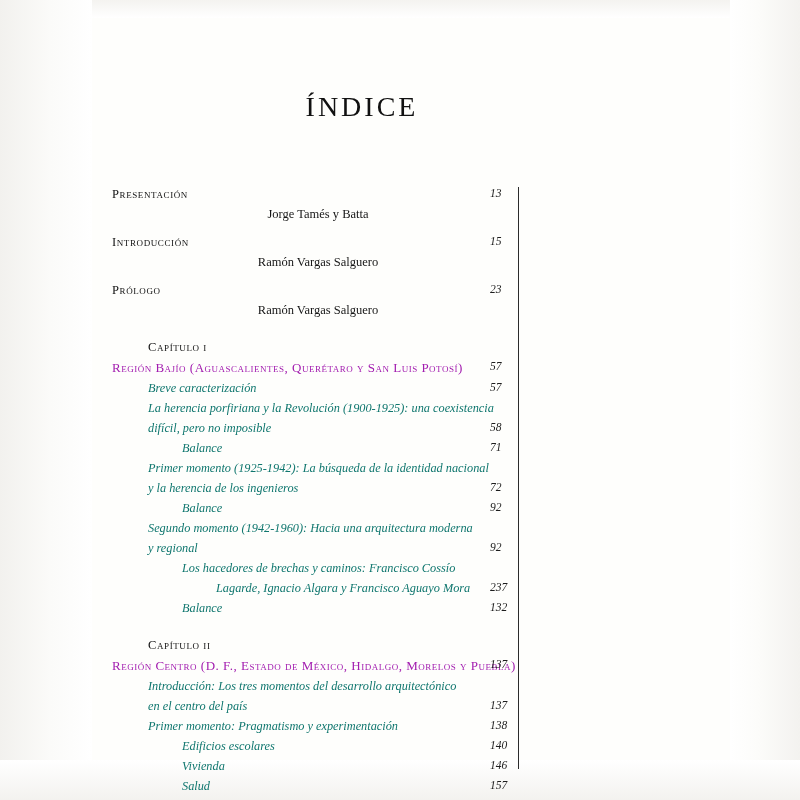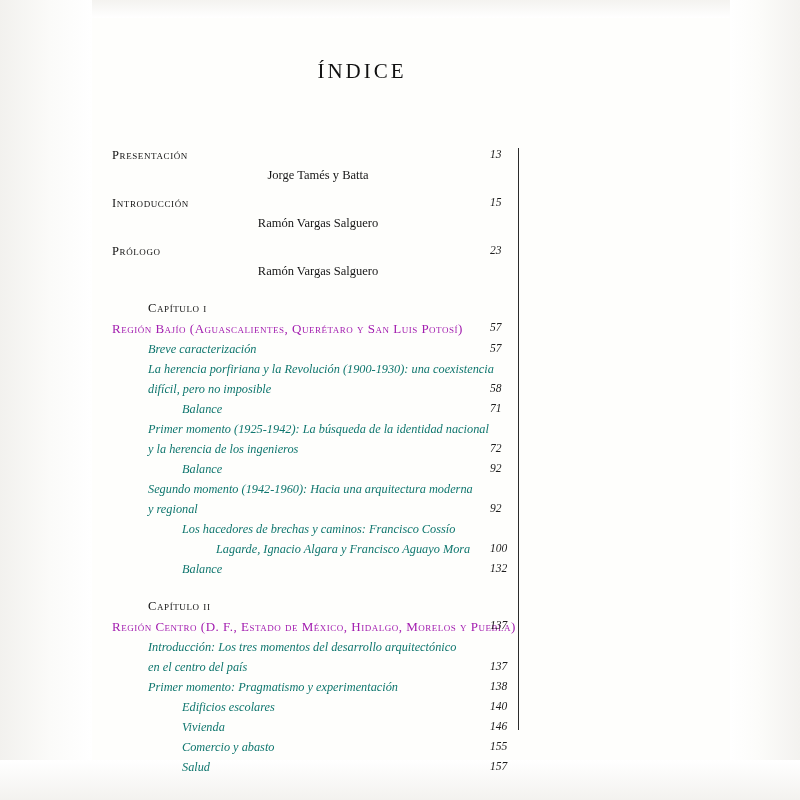--- a/index.html
+++ b/index.html
@@ -47,24 +47,24 @@
   }
 
   .content {
     position: absolute;
     left: 112px;
     top: 0;
     width: 420px;
   }
 
   .doc-title {
-    font-size: 21px;
+    font-size: 28px;
     letter-spacing: 3px;
     text-align: center;
-    margin-top: 59px;
+    margin-top: 91px;
     margin-left: 80px;
     color: #111;
     font-family: "Liberation Serif", serif;
   }
 
   .toc {
     margin-top: 64px;
     position: relative;
   }
 
@@ -175,21 +175,21 @@
         </div>
         <div class="row gap-sm">
           <div class="label smallcaps-lg i0">Región Bajío (Aguascalientes, Querétaro y San Luis Potosí)</div>
           <div class="pageno">57</div>
         </div>
         <div class="row gap-sm">
           <div class="label ital i2">Breve caracterización</div>
           <div class="pageno">57</div>
         </div>
         <div class="row gap-sm">
-          <div class="label ital i2">La herencia porfiriana y la Revolución (1900-1930): una coexistencia</div>
+          <div class="label ital i2">La herencia porfiriana y la Revolución (1900-1925): una coexistencia</div>
         </div>
         <div class="row gap-sm">
           <div class="label ital i2">difícil, pero no imposible</div>
           <div class="pageno">58</div>
         </div>
         <div class="row gap-sm">
           <div class="label ital i3">Balance</div>
           <div class="pageno">71</div>
         </div>
         <div class="row gap-sm">
@@ -208,21 +208,21 @@
         </div>
         <div class="row gap-sm">
           <div class="label ital i2">y regional</div>
           <div class="pageno">92</div>
         </div>
         <div class="row gap-sm">
           <div class="label ital i3">Los hacedores de brechas y caminos: Francisco Cossío</div>
         </div>
         <div class="row gap-sm">
           <div class="label ital i4">Lagarde, Ignacio Algara y Francisco Aguayo Mora</div>
-          <div class="pageno">100</div>
+          <div class="pageno">237</div>
         </div>
         <div class="row gap-sm">
           <div class="label ital i3">Balance</div>
           <div class="pageno">132</div>
         </div>
         <div class="row gap-lg">
           <div class="label smallcaps i1">Capítulo ii</div>
         </div>
         <div class="row gap-sm">
           <div class="label smallcaps-lg i0">Región Centro (D. F., Estado de México, Hidalgo, Morelos y Puebla)</div>
@@ -239,24 +239,20 @@
           <div class="label ital i2">Primer momento: Pragmatismo y experimentación</div>
           <div class="pageno">138</div>
         </div>
         <div class="row gap-sm">
           <div class="label ital i3">Edificios escolares</div>
           <div class="pageno">140</div>
         </div>
         <div class="row gap-sm">
           <div class="label ital i3">Vivienda</div>
           <div class="pageno">146</div>
-        </div>
-        <div class="row gap-sm">
-          <div class="label ital i3">Comercio y abasto</div>
-          <div class="pageno">155</div>
         </div>
         <div class="row gap-sm">
           <div class="label ital i3">Salud</div>
           <div class="pageno">157</div>
         </div>
       </div>
   </div>
 </div>
 
 </body></html>

